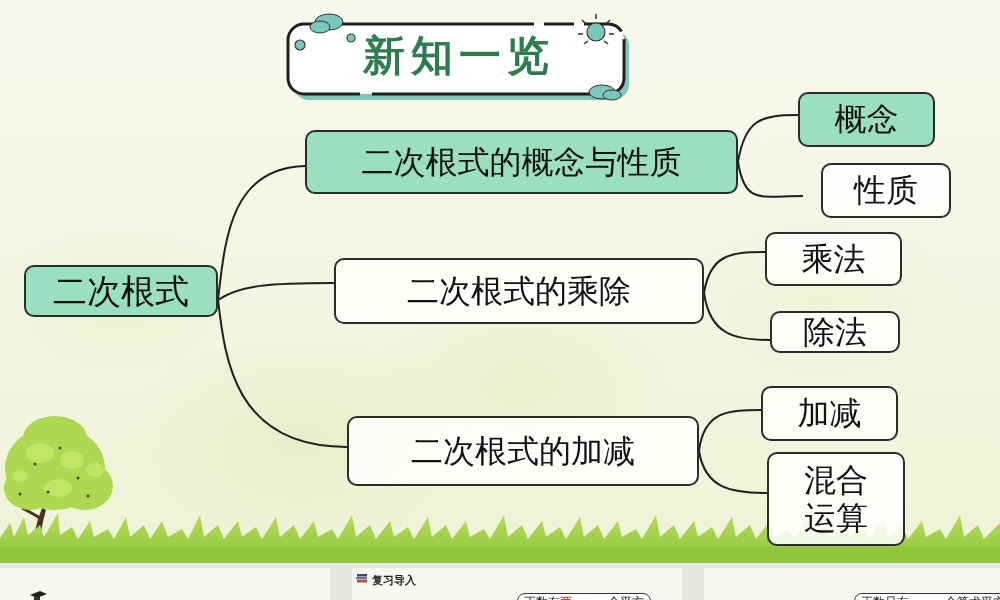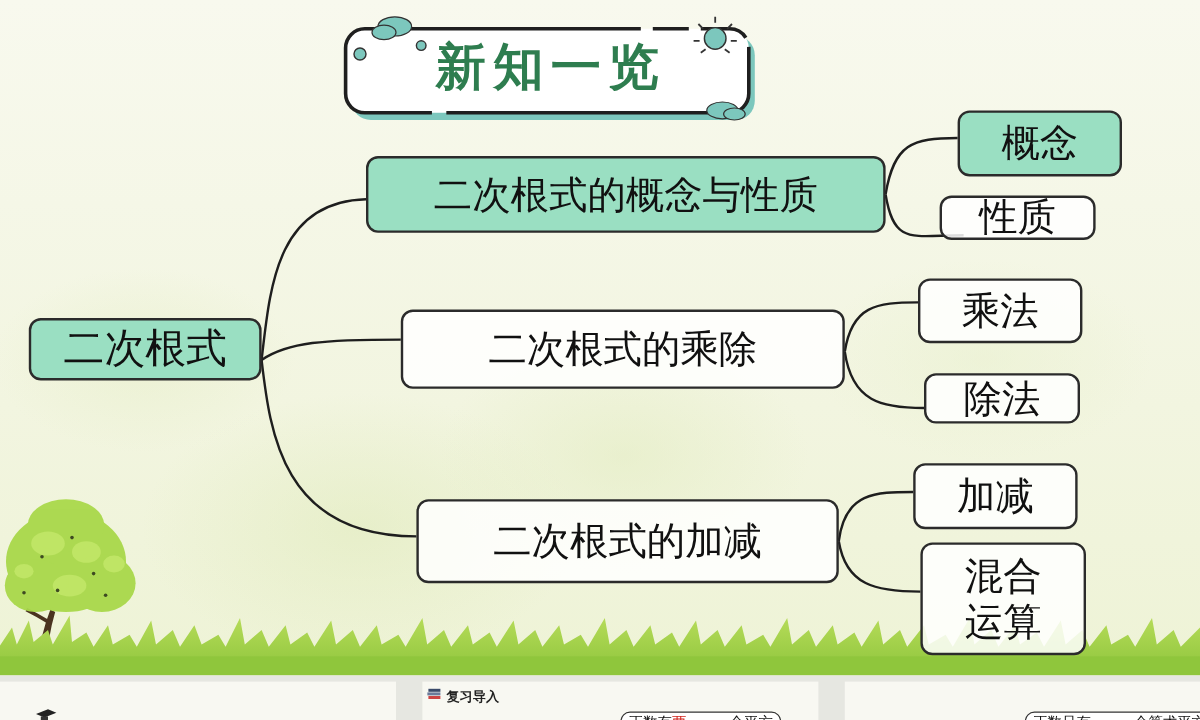--- a/index.html
+++ b/index.html
@@ -39,21 +39,21 @@
     border: 2px solid #2b2b2b; border-radius: 10px;
     color: #111; background: rgba(255,255,255,0.85);
     text-align: center; line-height: 1.2;
   }
   .node.green { background: #9adfc2; }
   .root { left: 24px; top: 265px; width: 194px; height: 52px; font-size: 34px; }
   .b1 { left: 305px; top: 130px; width: 433px; height: 64px; font-size: 32px; }
   .b2 { left: 334px; top: 258px; width: 370px; height: 66px; font-size: 32px; }
   .b3 { left: 347px; top: 416px; width: 352px; height: 70px; font-size: 32px; }
   .l1 { left: 798px; top: 92px; width: 137px; height: 55px; font-size: 32px; }
-  .l2 { left: 783px; top: 163px; width: 130px; height: 37px; font-size: 32px; }
+  .l2 { left: 821px; top: 163px; width: 130px; height: 55px; font-size: 32px; }
   .l3 { left: 765px; top: 232px; width: 137px; height: 54px; font-size: 32px; }
   .l4 { left: 770px; top: 311px; width: 130px; height: 42px; font-size: 32px; }
   .l5 { left: 761px; top: 386px; width: 137px; height: 55px; font-size: 32px; }
   .l6 { left: 767px; top: 452px; width: 138px; height: 94px; font-size: 32px; flex-direction: column; }
 
   .bottom-strip {
     position: absolute; left: 0; top: 563px; width: 1000px; height: 37px;
     background: #e6e7e1; display: flex; gap: 22px; padding-top: 5px;
   }
   .thumb {

